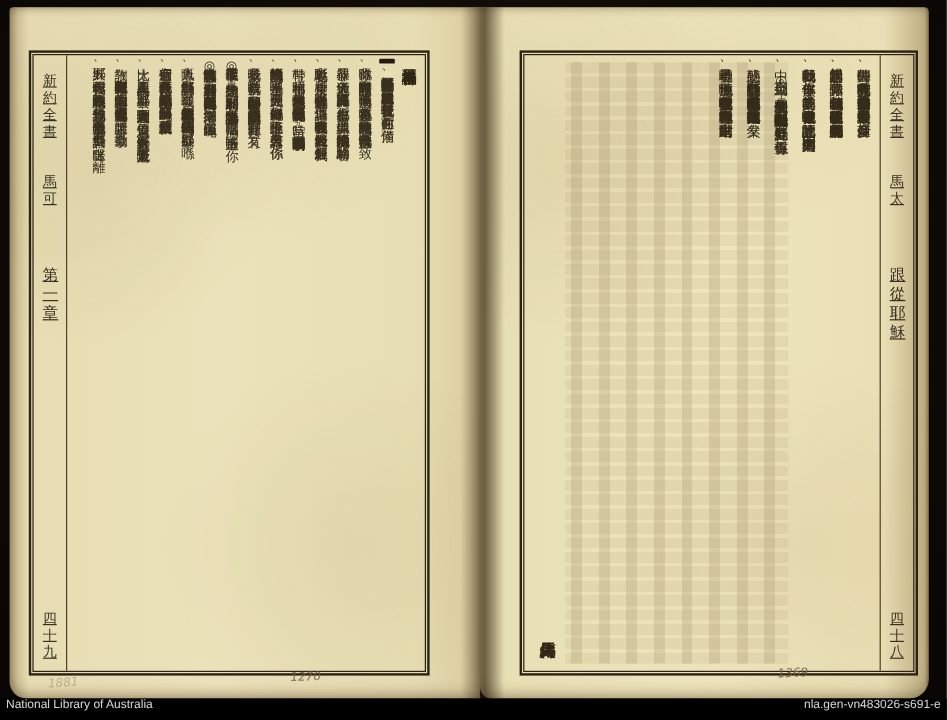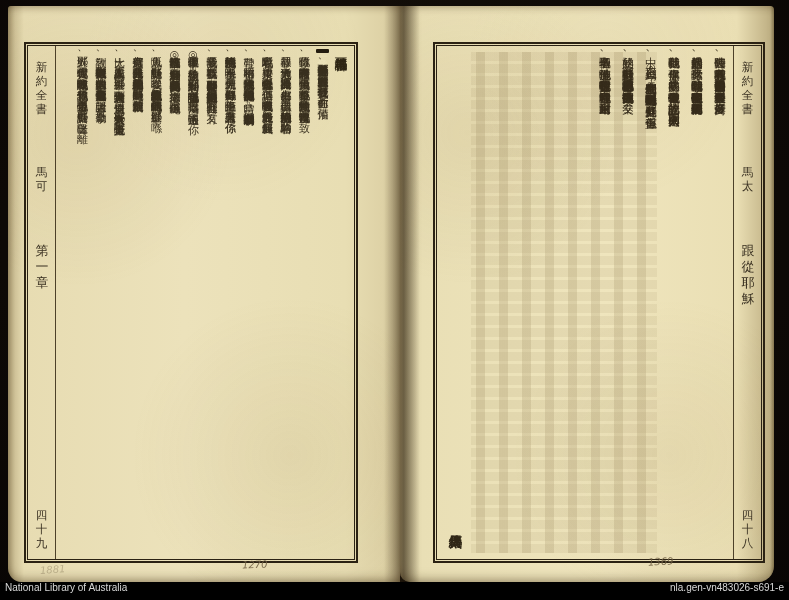--- a/index.html
+++ b/index.html
@@ -26,26 +26,26 @@
       radial-gradient(circle at 18% 22%, rgba(146,118,64,.10), transparent 28%),
       radial-gradient(circle at 72% 78%, rgba(146,118,64,.09), transparent 30%),
       radial-gradient(circle at 55% 10%, rgba(146,118,64,.07), transparent 25%);
   }
   #gutter{position:absolute;left:384px;top:6px;width:36px;height:576px;pointer-events:none;
     background:linear-gradient(90deg,rgba(56,40,18,0) 0%,rgba(56,40,18,.42) 42%,rgba(36,25,10,.55) 55%,rgba(56,40,18,0) 100%);}
   .frame{position:absolute;border:2px solid #2b2213;}
   .frame::before{content:"";position:absolute;inset:1px;border:1px solid #2b2213;pointer-events:none;}
   #frame-left{left:16px;top:36px;width:330px;height:517px;}
   #frame-right{left:33px;top:36px;width:328px;height:517px;}
-  .margin-col{position:absolute;top:2px;bottom:2px;width:27px;display:flex;flex-direction:column;align-items:center;color:#3a3122;}
+  .margin-col{position:absolute;top:2px;bottom:2px;width:27px;display:flex;flex-direction:column;align-items:center;color:#3a3122;text-decoration:underline;}
   #frame-left .margin-col{left:2px;border-right:1px solid #4d4129;}
   #frame-right .margin-col{right:2px;border-left:1px solid #4d4129;}
   .mseg{width:14px;word-break:break-all;line-height:1.22;text-align:center;font-size:11.5px;}
   .m-work{margin-top:14px;}
-  .m-book{margin-top:49px;}
+  .m-book{margin-top:28px;}
   .m-chap{margin-top:50px;font-size:13px;text-align:right;}
   .m-page{margin-top:auto;margin-bottom:9px;}
   .vtext{writing-mode:vertical-rl;text-orientation:upright;}
   .bodytext{position:absolute;top:4px;bottom:4px;overflow:hidden;
     writing-mode:vertical-rl;text-orientation:upright;}
   #frame-left .bodytext{left:32px;right:5px;font-size:11px;line-height:18.5px;color:#39301f;}
   #frame-right .bodytext{left:5px;right:32px;font-size:11.5px;line-height:23px;color:#362c1b;}
   .tcol{margin:0;}
   .header-col{font-size:12.5px;line-height:20px;color:#2f2715;}
   .vn{font-size:7px;opacity:.85;}

